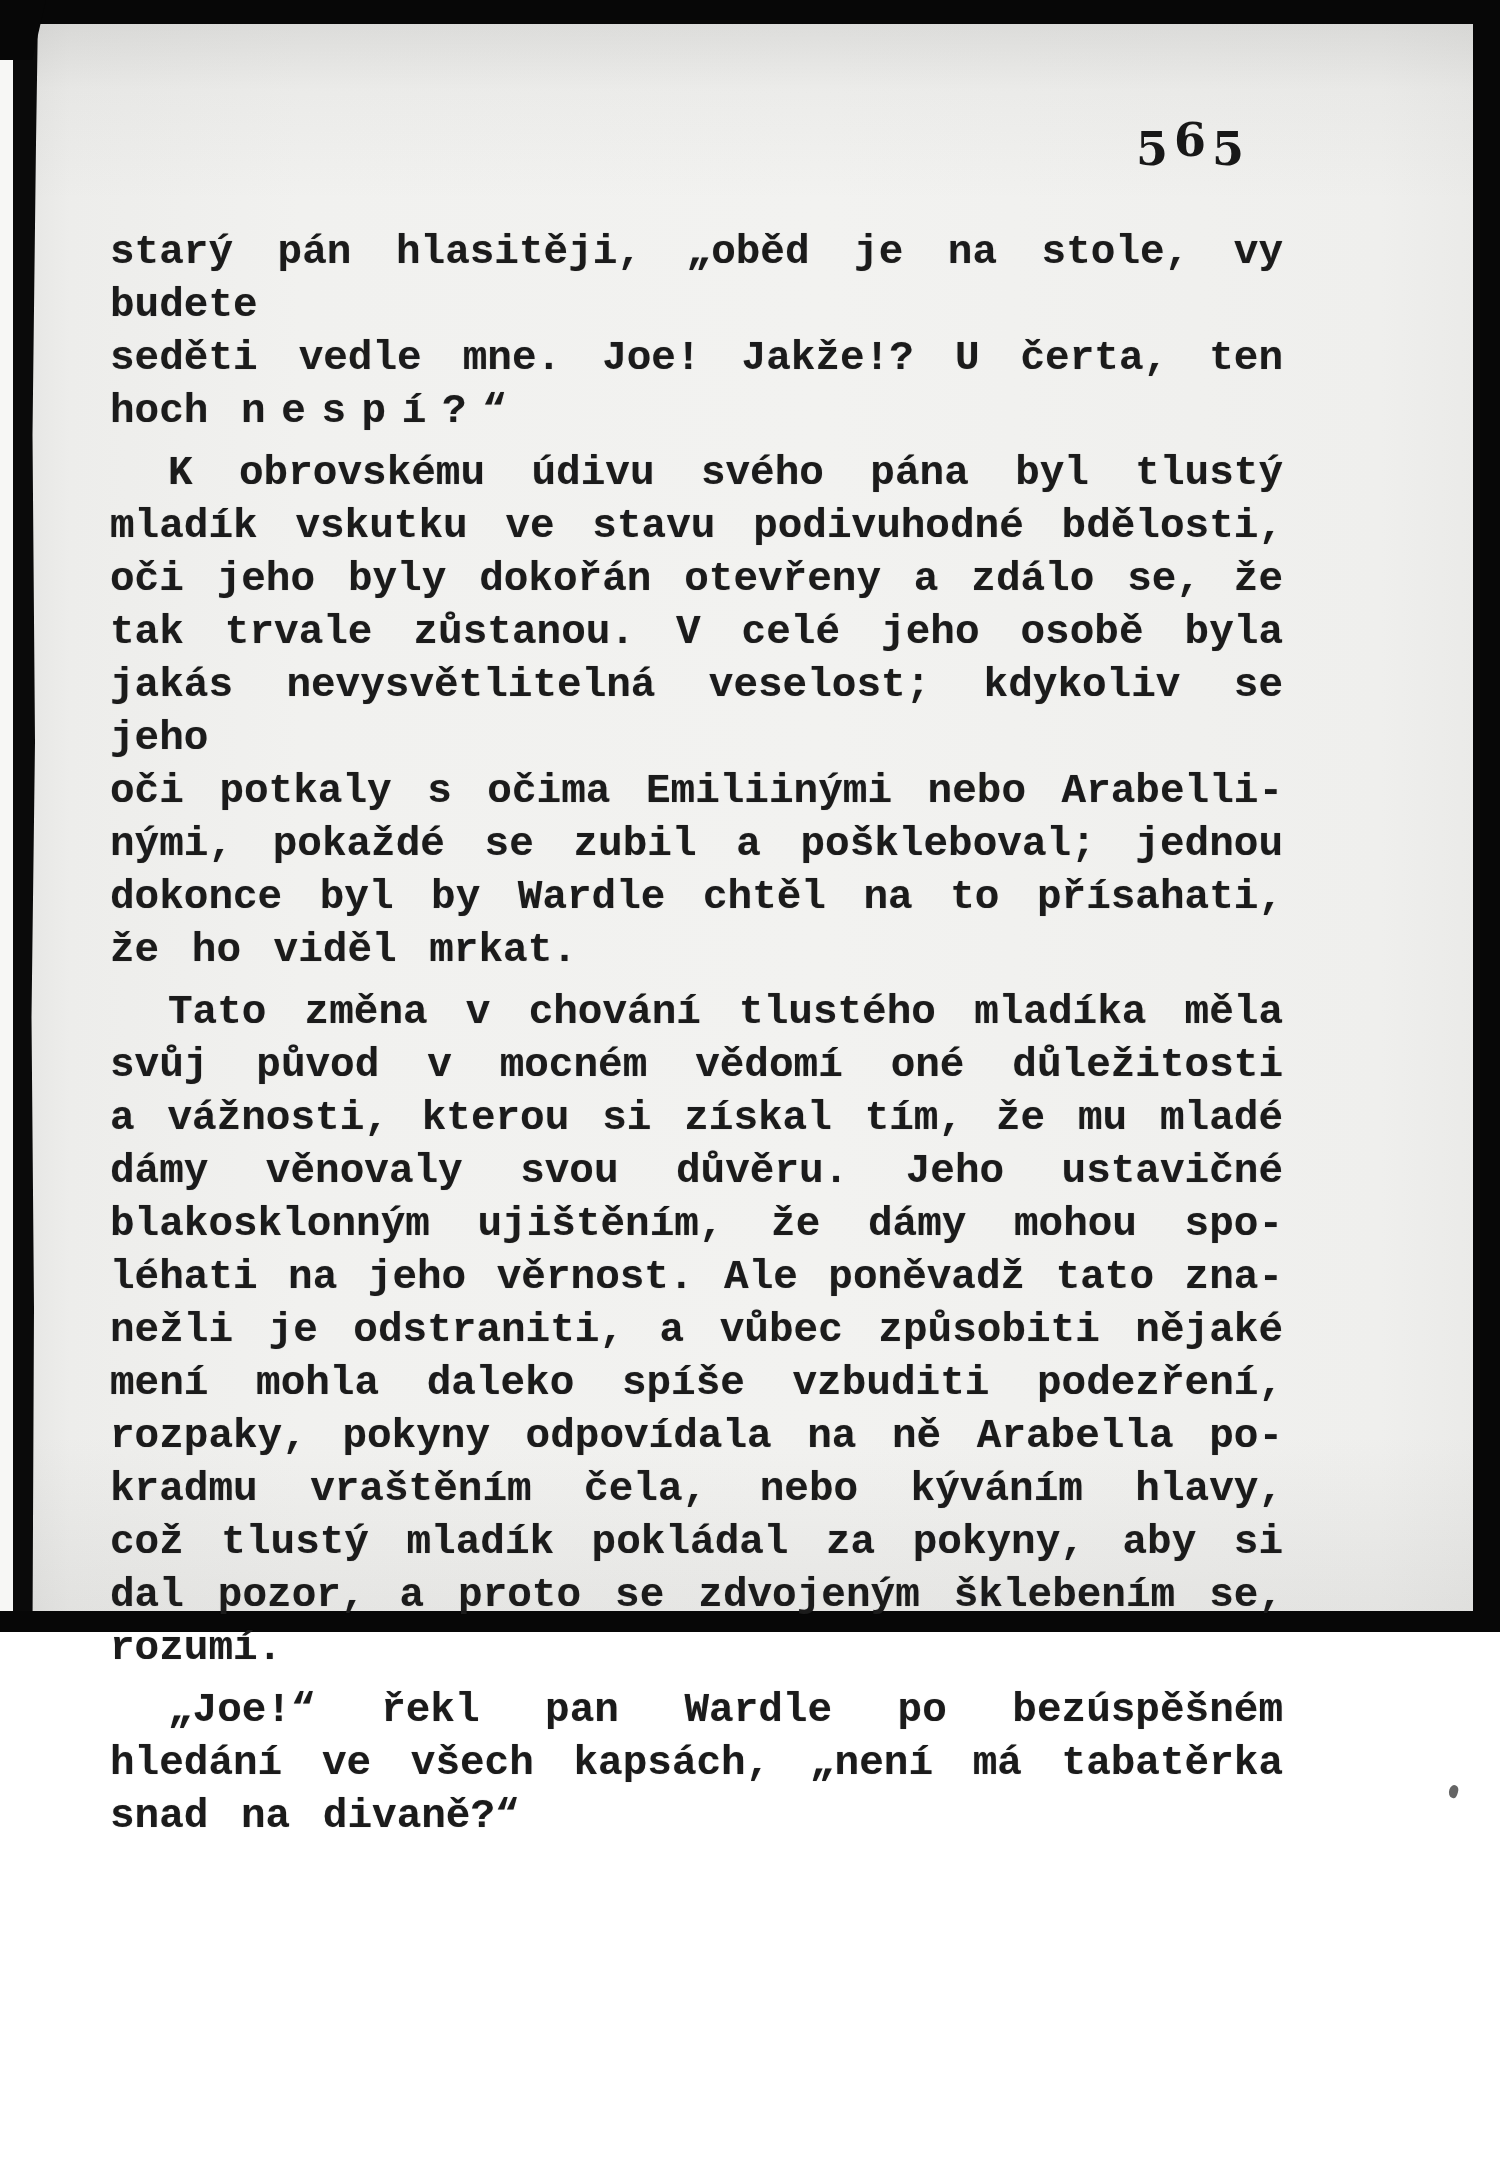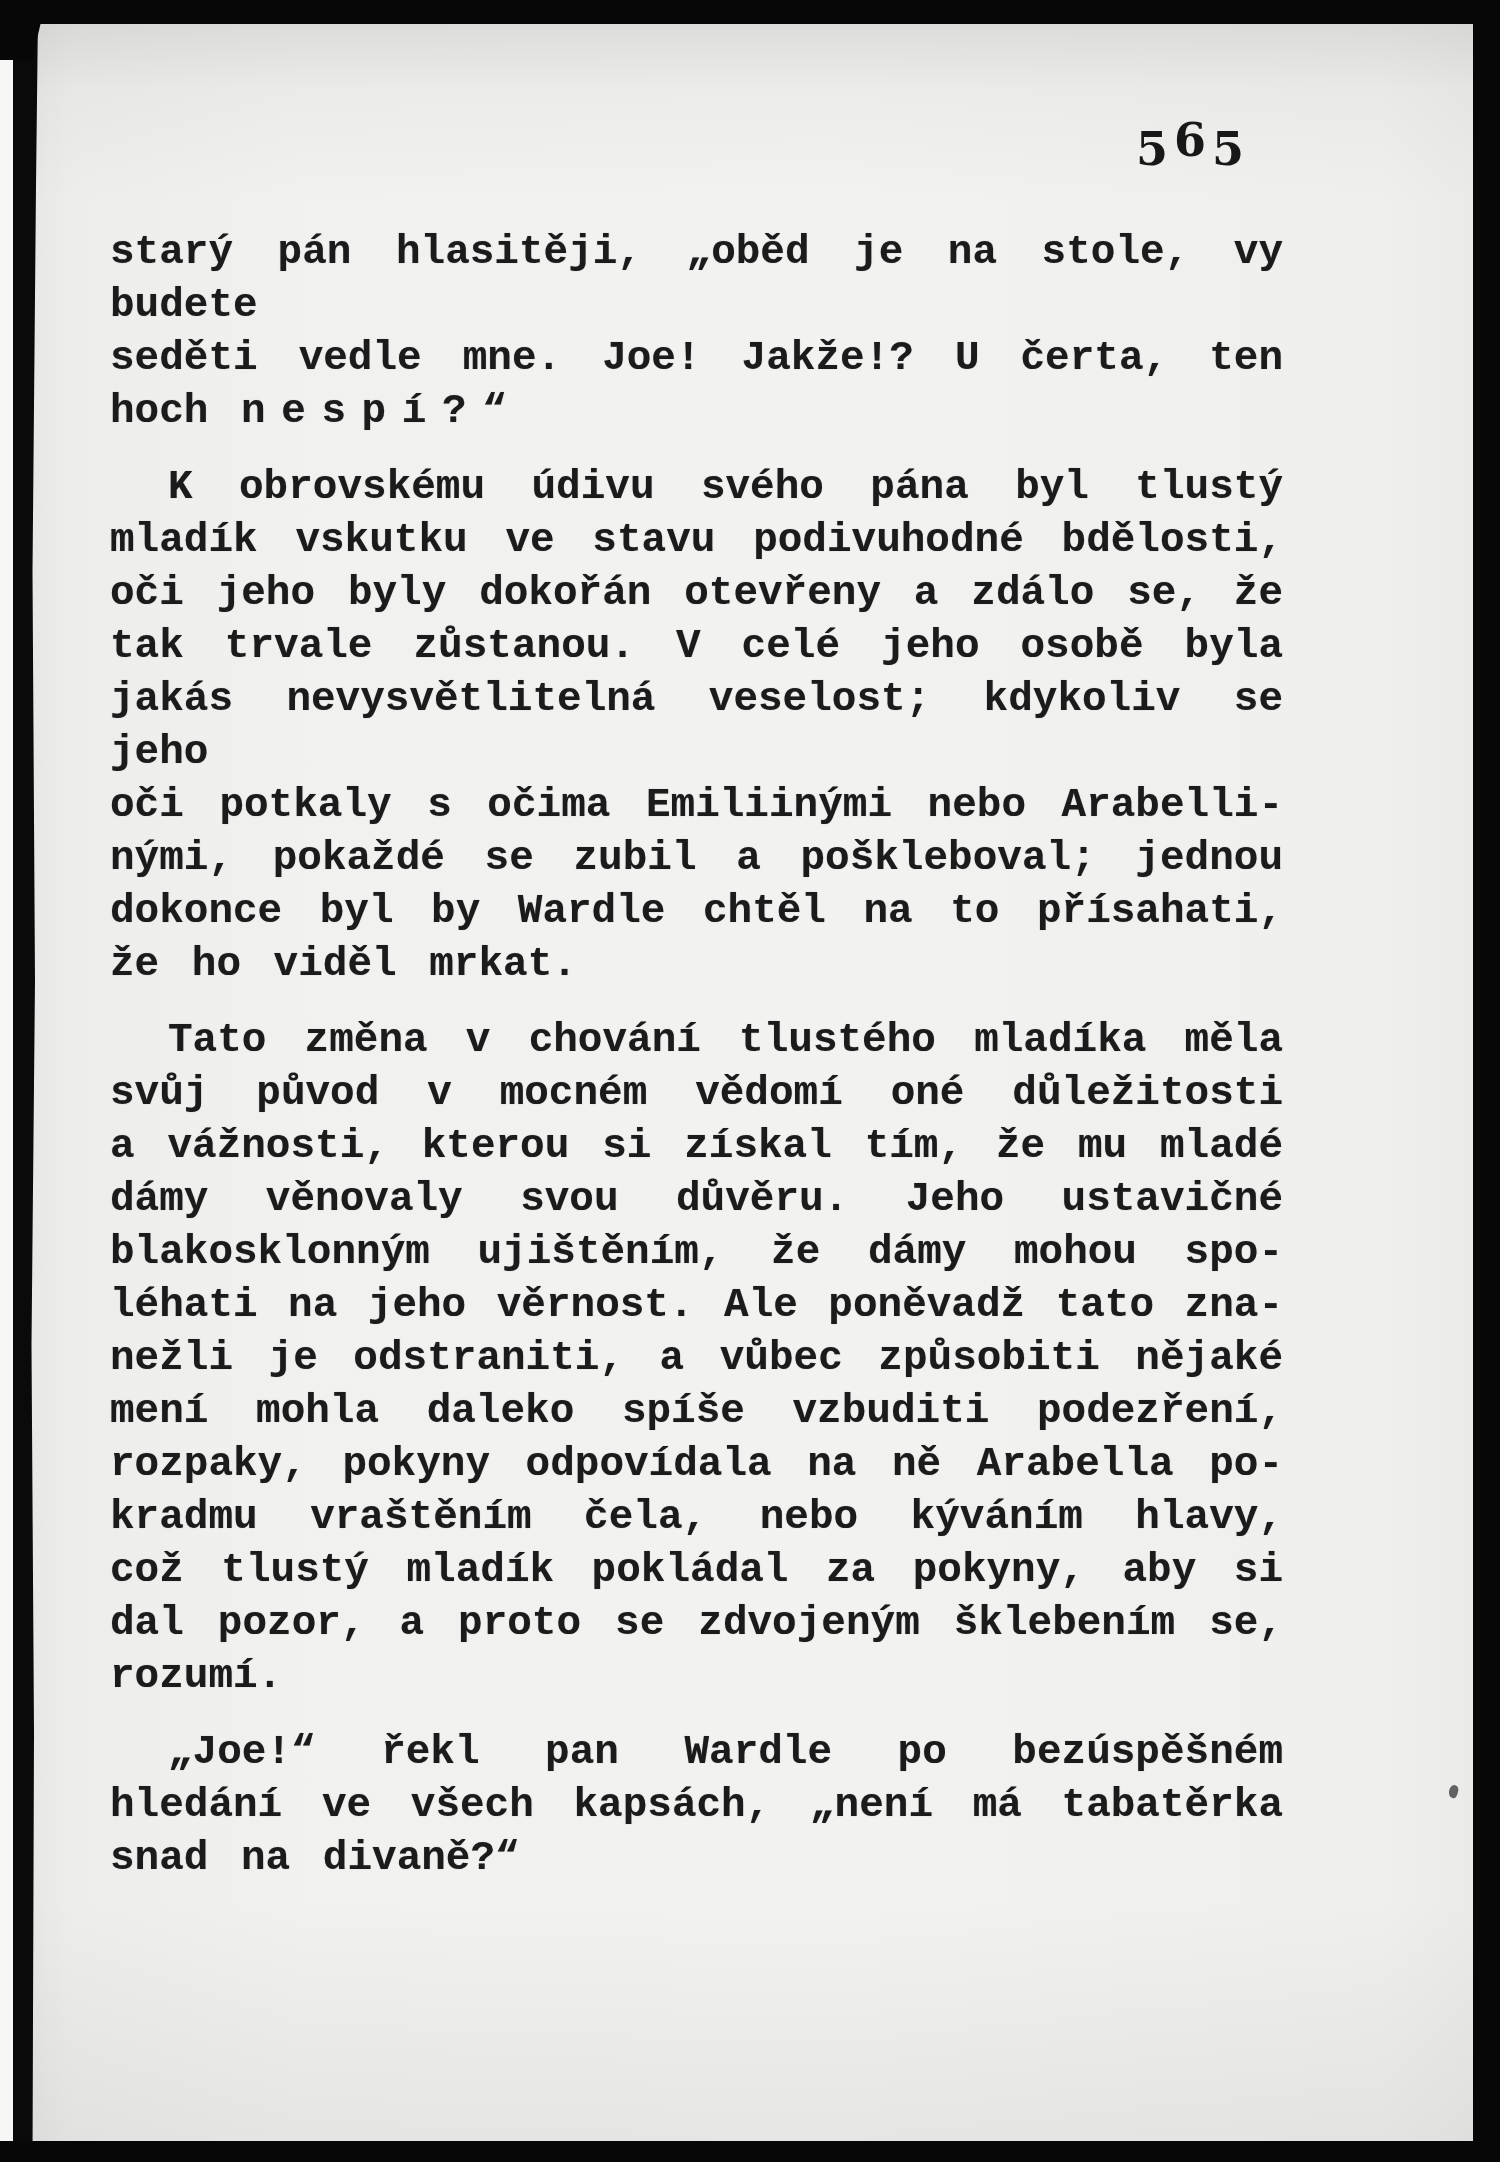--- a/index.html
+++ b/index.html
@@ -3,21 +3,21 @@
 <meta charset="utf-8">
 <style>
   html, body {
     margin: 0; padding: 0;
     width: 1500px; height: 2162px;
     overflow: hidden;
     background: #ffffff;
   }
   #stage {
     position: relative;
-    width: 1500px; height: 2162px;
+    width: 1500px; height: 1632px;
     background: #7dd3fc;
   }
   
   .scan-page {
     position: absolute; inset: 0;
     background: linear-gradient(90deg,
       #e2e2e0 0px, #ededeb 70px, #f1f1ef 300px,
       #f2f2f0 55%, #efefed 92%, #e9e9e7 100%);
   }
   .scan-page::before {
@@ -85,21 +85,21 @@
   }
   .tline {
     text-align: justify;
     text-align-last: justify;
     white-space: normal;
   }
   .tline.l {
     text-align-last: left;
     word-spacing: 8px;
   }
-  .tline.pstart { margin-top: 23px; }
+  .tline.pstart { margin-top: 9px; }
   .tline.indent { padding-left: 58px; }
   .spaced { letter-spacing: 0.38em; }
   
   .speck {
     position: absolute; left: 1449px; top: 1785px;
     width: 9px; height: 13px;
     background: #4a4a4a;
     border-radius: 50% 50% 40% 60%;
     transform: rotate(18deg);
     opacity: 0.85;

